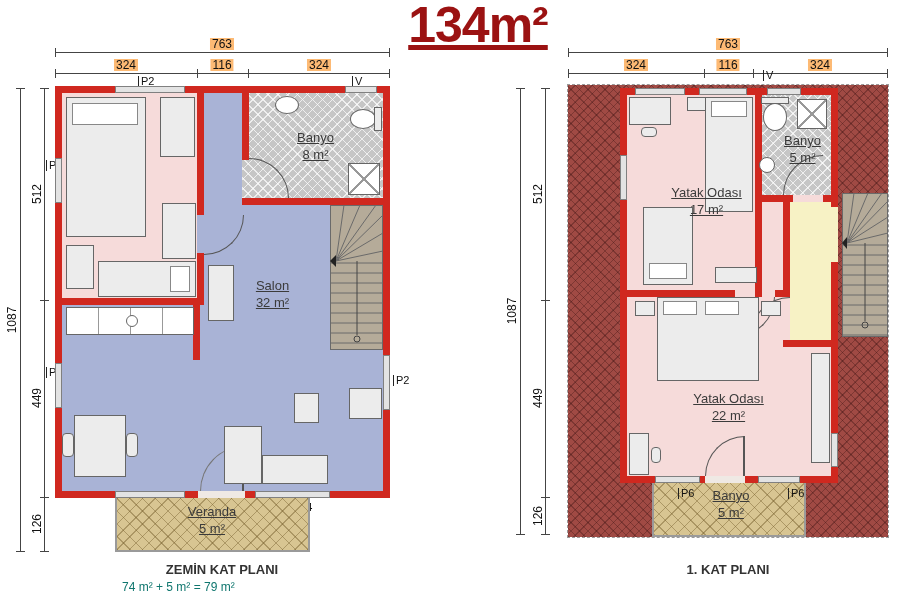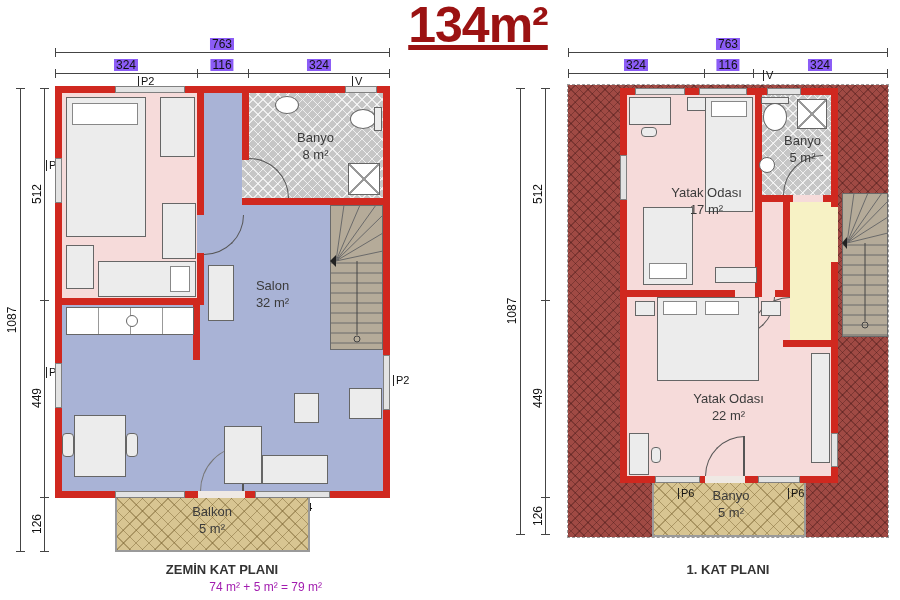--- a/index.html
+++ b/index.html
@@ -27,29 +27,29 @@
   .leaf{position:absolute;background:#555;}
   .stairs{position:absolute;background:#B5AB99;box-shadow:inset 0 0 0 1px #6a6a6a;}
   .dim-h{position:absolute;height:1px;background:#444;}
   .dim-h::before,.dim-h::after{content:"";position:absolute;width:1px;height:9px;background:#444;top:-4px;}
   .dim-h::before{left:0;} .dim-h::after{right:0;}
   .dim-v{position:absolute;width:1px;background:#444;}
   .dim-v::before,.dim-v::after{content:"";position:absolute;height:1px;width:9px;background:#444;left:-4px;}
   .dim-v::before{top:0;} .dim-v::after{bottom:0;}
   .tick-v{position:absolute;width:1px;height:9px;background:#444;}
   .tick-h{position:absolute;width:9px;height:1px;background:#444;}
-  .dlab{position:absolute;font-size:12px;color:#111;line-height:1;background:#8b5cf6;padding:0 2px;
+  .dlab{position:absolute;font-size:12px;color:#111;line-height:1;background:#fdba74;padding:0 2px;
         transform:translate(-50%,-50%);white-space:nowrap;}
   .dlab.rot{transform:translate(-50%,-50%) rotate(-90deg);background:transparent;}
   .olab{position:absolute;font-size:11px;color:#111;line-height:1;border-left:1px solid #222;
         padding-left:2px;height:11px;white-space:nowrap;}
-  .rlab{position:absolute;text-align:center;color:#3b3b3b;font-size:13px;line-height:1.3;}
+  .rlab{position:absolute;text-align:center;color:#3b3b3b;font-size:13px;line-height:1.3;text-decoration:underline;}
   .rlab span{display:block;}
   .footer-t{position:absolute;width:200px;text-align:center;font-size:13px;font-weight:bold;color:#333;}
-  .footer-a{position:absolute;width:200px;text-align:right;font-size:12px;color:#a21caf;}
+  .footer-a{position:absolute;width:200px;text-align:left;font-size:12px;color:#0f766e;}
   .shower{position:absolute;background:
       linear-gradient(45deg,transparent 47%,#999 48% 52%,transparent 53%),
       linear-gradient(-45deg,transparent 47%,#999 48% 52%,transparent 53%),#fff;
       border:1px solid #666;box-sizing:border-box;}
   .oval{position:absolute;background:#fff;border:1px solid #666;border-radius:50%;box-sizing:border-box;}
   .counter{position:absolute;box-sizing:border-box;border:1px solid #666;background:
       repeating-linear-gradient(90deg,transparent 0 31px,#999 31px 32px),#fff;}
 </style>
 </head>
 <body>
@@ -165,21 +165,21 @@
       <span>8 m²</span>
     </div>
     <div class="rlab" style="left:153px;top:185px;width:115px;">
       <span>Salon</span>
       <span>32 m²</span>
     </div>
   </div>
 
   <div class="abs hatch-tan" style="left:115px;top:498px;width:195px;height:54px;border:2px solid #9a9a9a;border-top:none;box-sizing:border-box;">
     <div class="rlab" style="left:40px;top:6px;width:110px;">
-      <span>Balkon</span>
+      <span>Veranda</span>
       <span>5 m²</span>
     </div>
   </div>
 
   <div class="footer-t" style="left:122px;top:562px;">ZEMİN KAT PLANI</div>
   <div class="footer-a" style="left:122px;top:580px;">74 m² + 5 m² = 79 m²</div>
 
   <div class="dim-h" style="left:568px;top:52px;width:320px;"></div>
   <div class="dlab" style="left:728px;top:44px;">763</div>
   <div class="dim-h" style="left:568px;top:73px;width:320px;"></div>

